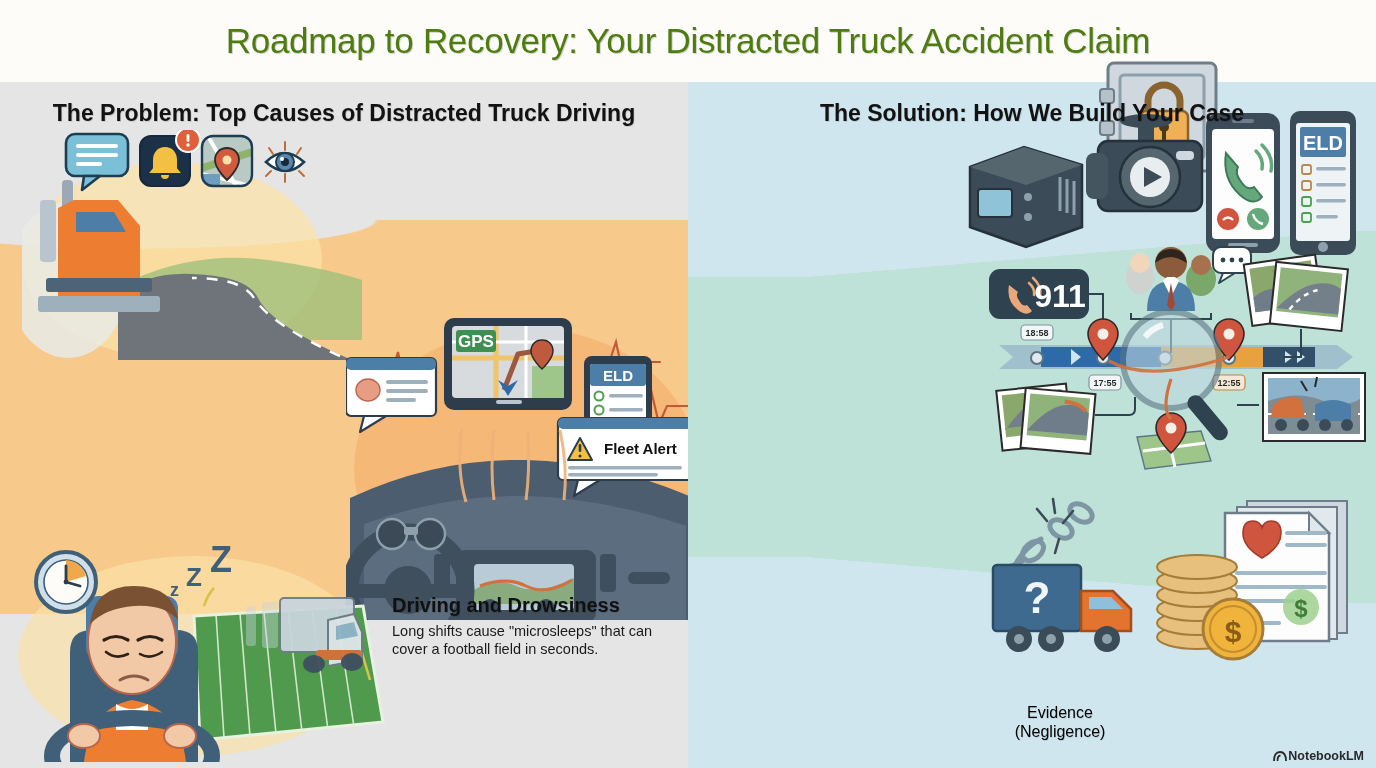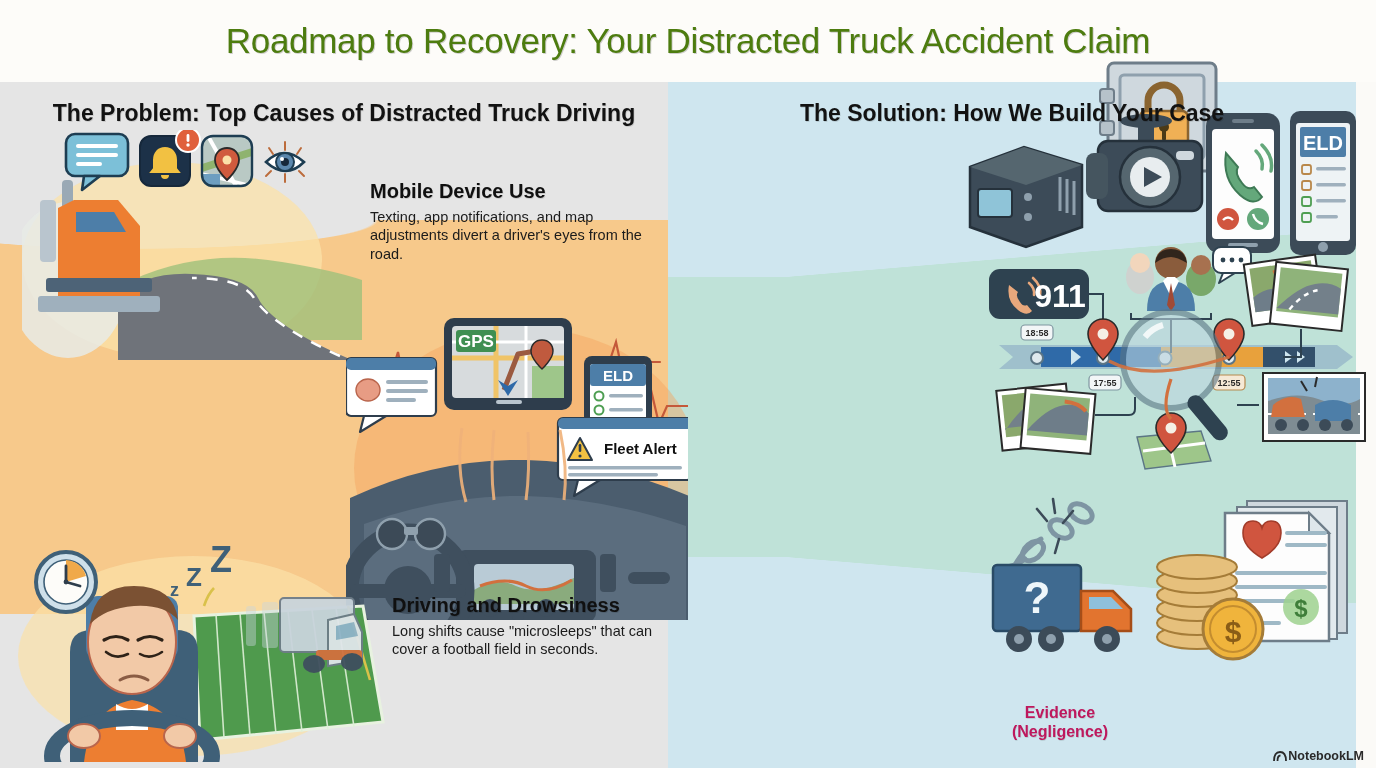--- a/index.html
+++ b/index.html
@@ -22,21 +22,21 @@
   }
   #page-title {
     font-size: 35px; font-weight: normal; color: #4d7c0f;
     letter-spacing: -0.3px; white-space: nowrap;
     text-shadow: 1px 1px 0 rgba(0,0,0,0.18);
   }
 
   
   .panel { position: absolute; top: 82px; height: 686px; overflow: hidden; }
   #panel-problem { left: 0; width: 688px; background: #e5e5e5; }
-  #panel-solution { left: 668px; width: 688px; background: #cfe6ef; }
+  #panel-solution { left: 688px; width: 688px; background: #cfe6ef; }
 
   .band {
     position: absolute; left: 0; width: 100%; top: 195px; height: 280px;
   }
   #band-problem { background: #f7c98b; }
   #band-solution { background: #bfe2d8; }
   .band::before, .band::after {
     content: ""; position: absolute; left: 0; width: 100%; height: 58px;
   }
   #band-problem::before {
@@ -81,21 +81,21 @@
   .art { position: absolute; z-index: 4; }
   #art-mobile   { left: 22px;  top: 48px;  width: 340px; height: 230px; }
   #art-incab    { left: 346px; top: 236px; width: 358px; height: 302px; }
   #art-fatigue  { left: 18px;  top: 462px; width: 370px; height: 218px; }
   #art-sol1     { left: 960px; top: 55px;  width: 400px; height: 220px; }
   #art-sol2     { left: 985px; top: 245px; width: 390px; height: 230px; }
   #art-sol3     { left: 985px; top: 495px; width: 390px; height: 200px; }
 
   .caption {
     position: absolute; text-align: center; font-size: 16px;
-    font-weight: bold; color: #be185d; line-height: 1.18; z-index: 7;
+    font-weight: normal; color: #000000; line-height: 1.18; z-index: 7;
     text-shadow: 0.6px 0.6px 0 rgba(0,0,0,0.1);
   }
   #cap-evidence { left: 975px; top: 704px; width: 170px; }
   #cap-medical  { left: 1180px; top: 704px; width: 180px; }
 
   #watermark {
     position: absolute; right: 12px; bottom: 5px; z-index: 9;
     display: flex; align-items: center; gap: 0;
     font-size: 12.5px; font-weight: bold; color: #2a2a2a;
   }
@@ -176,24 +176,20 @@
               <path d="M247 18 l4 6"></path>
               <path d="M279 18 l-4 6"></path>
             <path d="M263 52 v-8"></path>
               <path d="M244 46 l5-5"></path>
               <path d="M282 46 l-5-5"></path>
           </g>
         </g>
       </svg>
     </div>
 
-    <div class="block" id="b-mobile">
-      <h3>Mobile Device Use</h3>
-      <p>Texting, app notifications, and map adjustments divert a driver's eyes from the road.</p>
-    </div>
 
     <div class="art" id="art-incab">
       <svg width="358" height="302" viewBox="0 0 358 302">
         <ellipse cx="180" cy="150" rx="172" ry="140" fill="#f3a460" opacity="0.45"></ellipse>
 
         <g stroke="#c4593a" stroke-width="2.2" fill="none" stroke-linecap="round">
           <path d="M20 60 h24 l8-26 l9 44 l9-24 h20"></path>
           <path d="M240 48 h22 l8-24 l9 42 l9-22 h26"></path>
           <path d="M280 92 h18 l7-20 l8 34 l8-18 h22"></path>
         </g>

